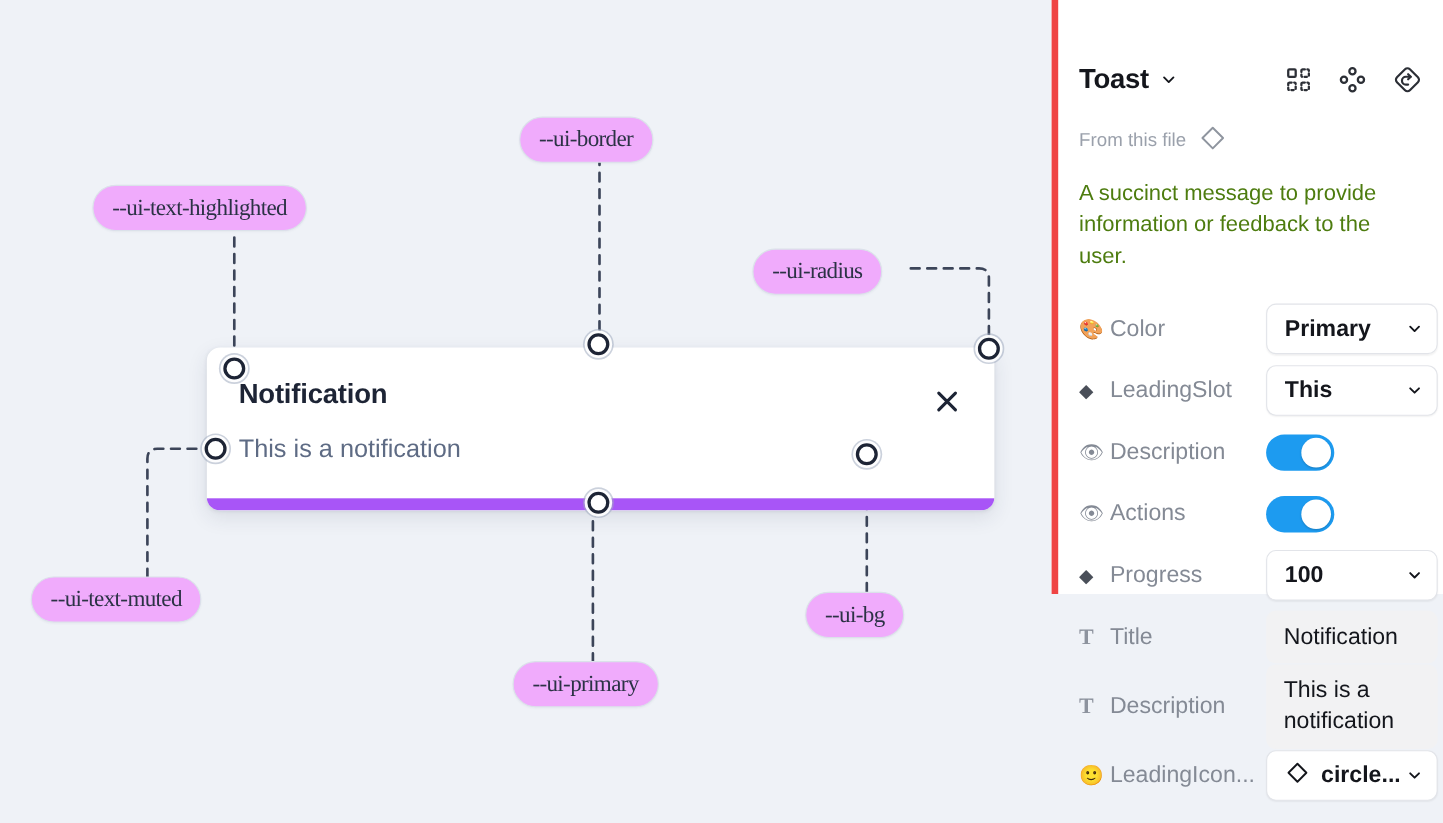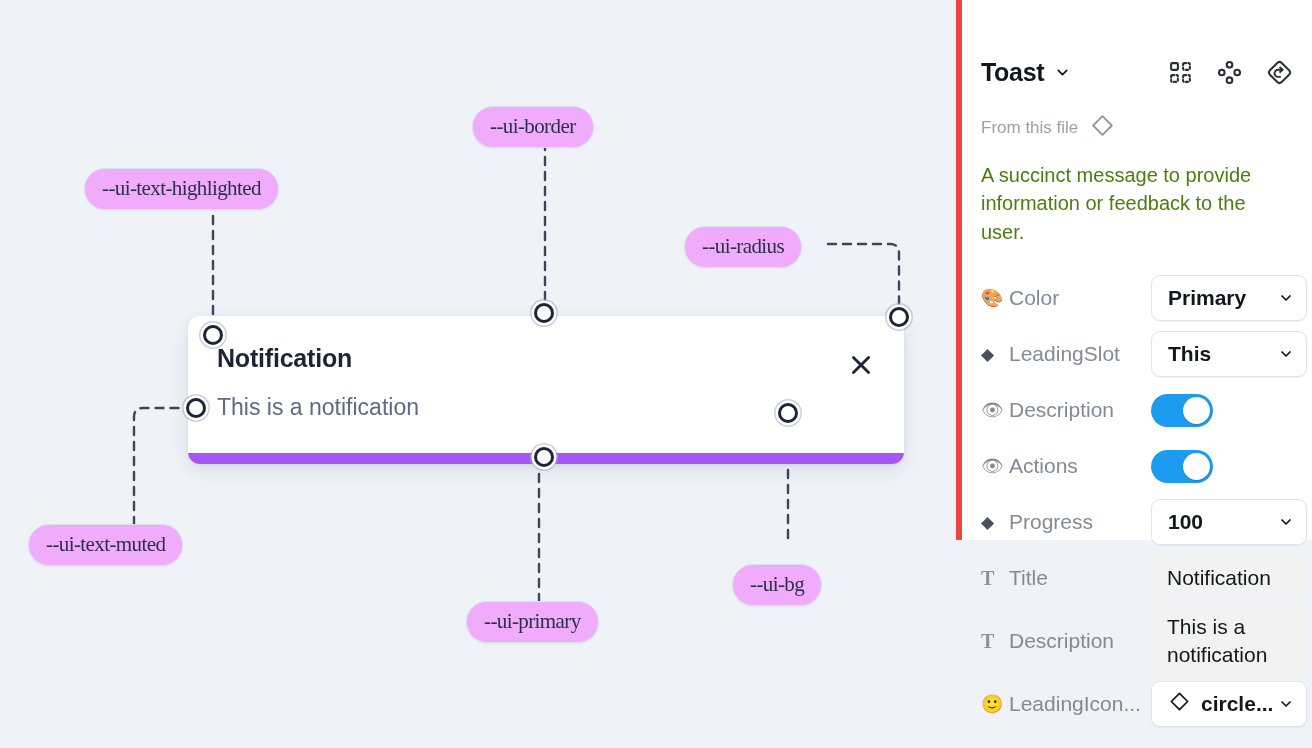--- a/index.html
+++ b/index.html
@@ -199,21 +199,21 @@
         </svg>
       </div>
       <div class="toast-progress"></div>
     </div>
 
     <div class="pill" style="left:84px; top:168px;">--ui-text-highlighted</div>
     <div class="pill" style="left:472px; top:106px;">--ui-border</div>
     <div class="pill" style="left:684px; top:226px;">--ui-radius</div>
     <div class="pill" style="left:28px;  top:524px;">--ui-text-muted</div>
     <div class="pill" style="left:466px; top:601px;">--ui-primary</div>
-    <div class="pill" style="left:732px; top:564px;">--ui-bg</div>
+    <div class="pill" style="left:732px; top:538px;">--ui-bg</div>
 
     <div class="dot" style="left:203px; top:325px;"></div>
     <div class="dot" style="left:534px; top:303px;"></div>
     <div class="dot" style="left:889px; top:307px;"></div>
     <div class="dot" style="left:186px; top:398px;"></div>
     <div class="dot" style="left:534px; top:447px;"></div>
     <div class="dot" style="left:778px; top:403px;"></div>
   </div>
 
   <div id="panel">

